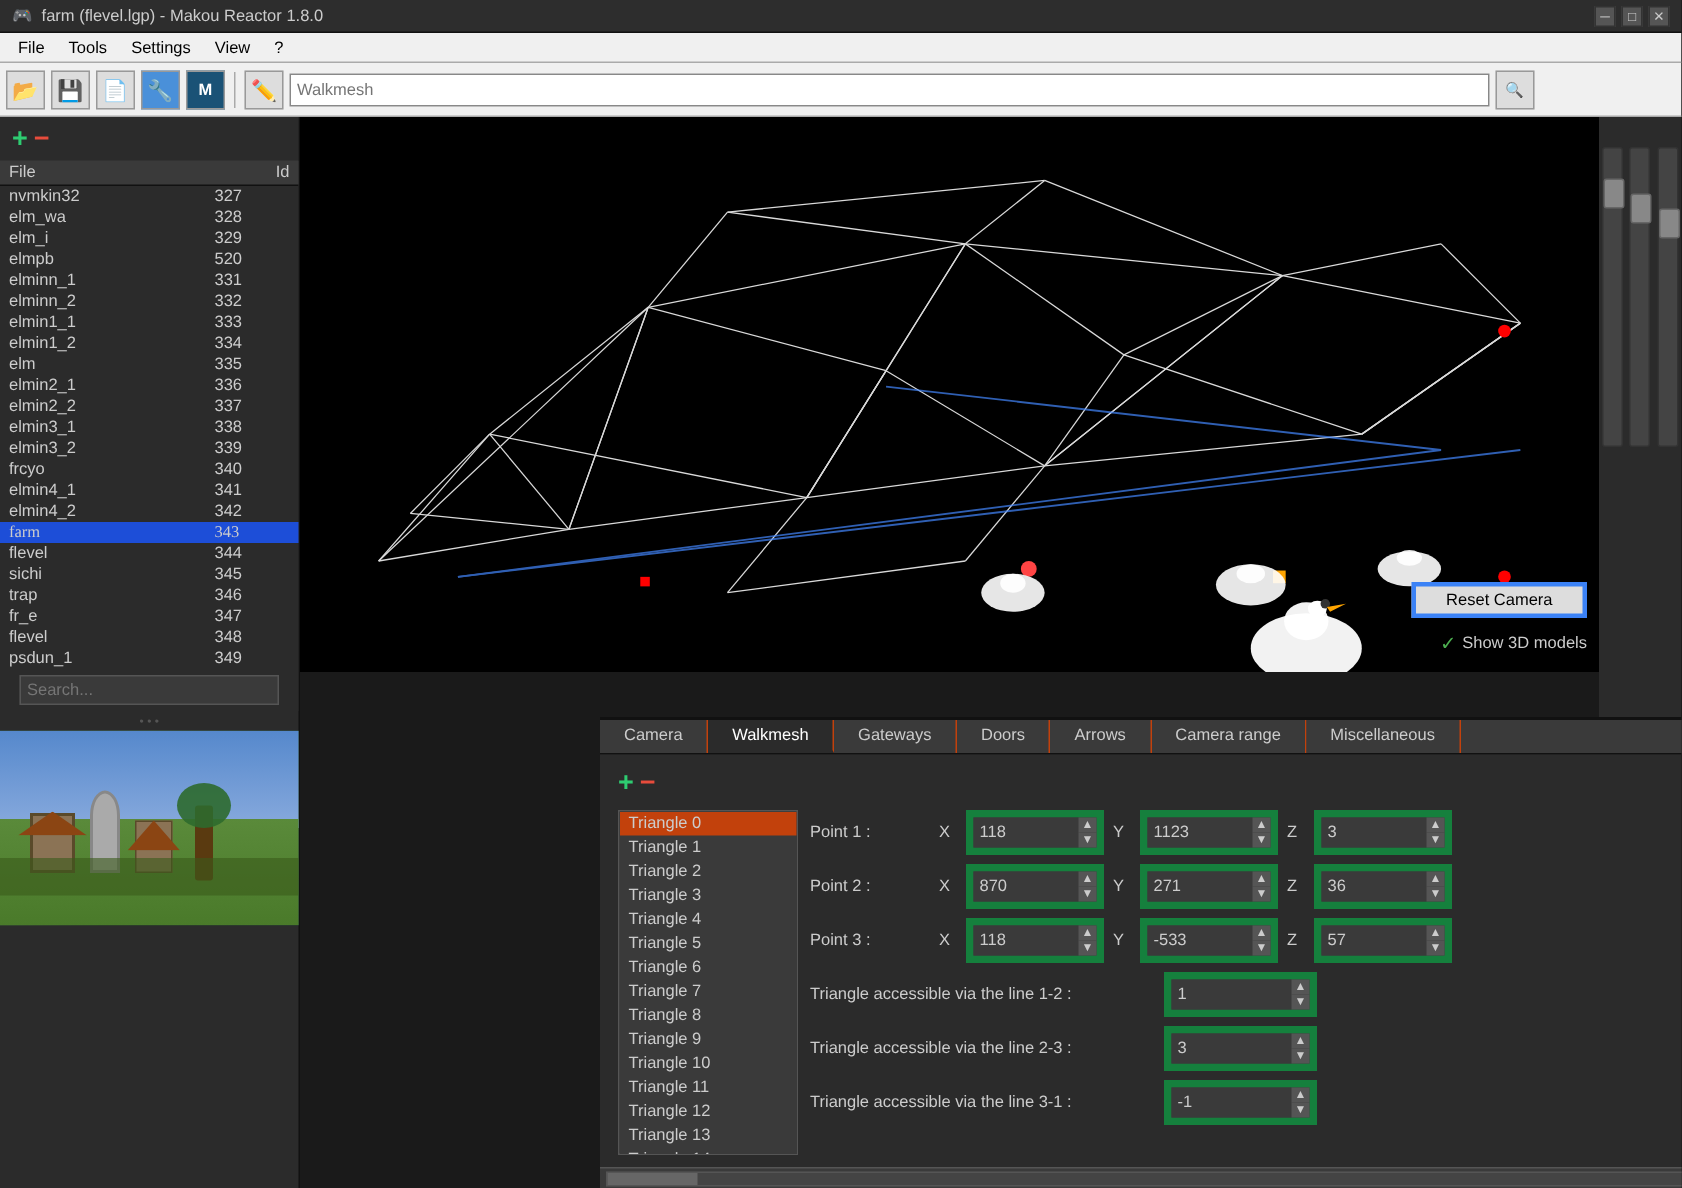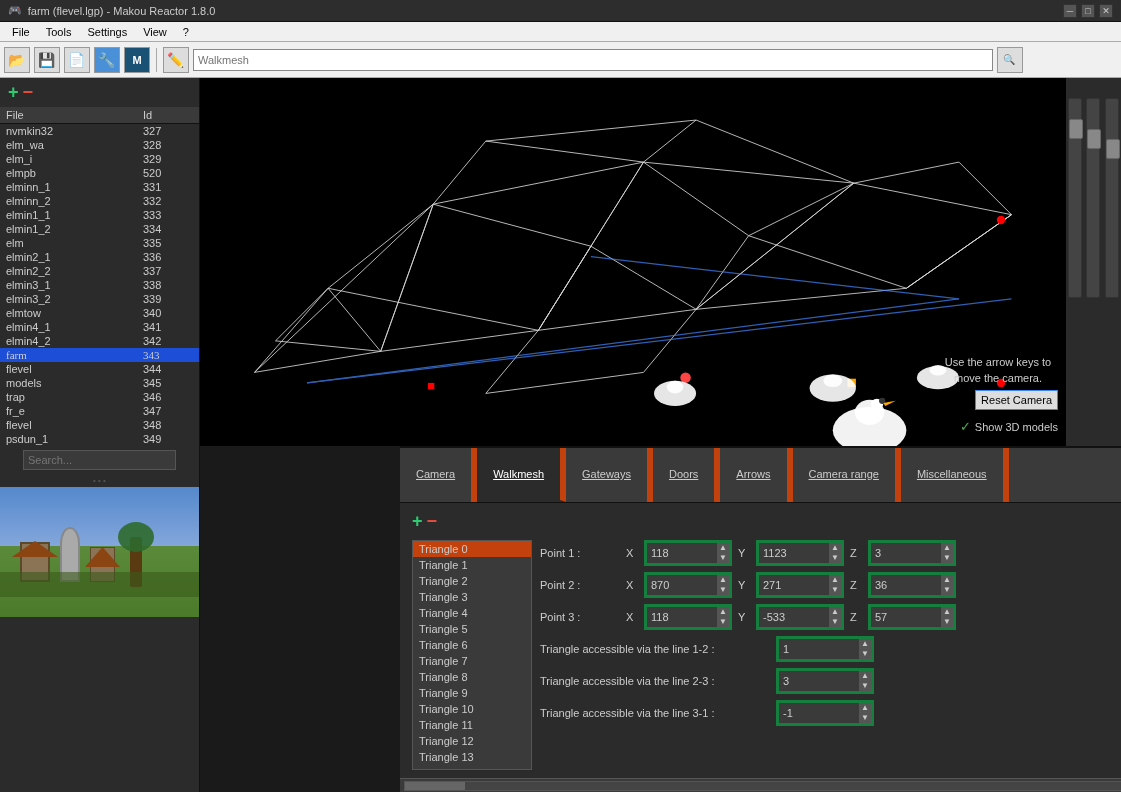--- a/index.html
+++ b/index.html
@@ -25,55 +25,55 @@
     #main { display: flex; height: calc(792px - 22px - 20px - 36px); }
 
     
     #left-panel { width: 200px; background: #2b2b2b; border-right: 1px solid #111; display: flex; flex-direction: column; }
     #add-remove-bar { display: flex; align-items: center; gap: 4px; padding: 4px 8px; background: #2b2b2b; }
     .add-btn { color: #2ecc71; font-size: 18px; cursor: pointer; font-weight: bold; }
     .remove-btn { color: #e74c3c; font-size: 18px; cursor: pointer; font-weight: bold; }
     #file-list { background: #2b2b2b; }
     #file-list-header { display: flex; background: #3a3a3a; padding: 2px 6px; border-bottom: 1px solid #111; }
     .fl-col-file { flex: 1; font-size: 11px; color: #ccc; }
-    .fl-col-id { width: 50px; font-size: 11px; color: #ccc; }
+    .fl-col-id { width: 50px; font-size: 11px; color: #ccc; text-align: right; }
     .file-row { display: flex; padding: 1px 6px; cursor: pointer; }
     .file-row.selected { background: #1d4ed8; font-family: Liberation Serif, serif; }
     .file-row span { font-size: 11px; color: #ccc; }
     .file-row .name { flex: 1; }
     .file-row .id { width: 50px; }
 
-    #search-box { padding: 4px 23px; background: #2b2b2b; }
+    #search-box { padding: 4px 13px; background: #2b2b2b; }
     #search-input { width: 100%; height: 20px; background: #3a3a3a; border: 1px solid #555; color: #ccc; padding: 0 4px; font-size: 11px; }
 
     
     #preview { flex: 0 0 auto; height: 130px; background: #1a1a1a; overflow: hidden; position: relative; }
     #preview-canvas { width: 200px; height: 130px; background: linear-gradient(135deg, #4a7a4a 0%, #6aaa5a 30%, #3a6a3a 60%, #2a5a4a 100%); position: relative; overflow: hidden; }
     .preview-sky { position: absolute; top: 0; left: 0; width: 100%; height: 50%; background: linear-gradient(180deg, #5588cc 0%, #88aadd 100%); }
     .preview-ground { position: absolute; bottom: 0; left: 0; width: 100%; height: 55%; background: linear-gradient(180deg, #5a8a3a 0%, #4a7a2a 100%); }
 
     
     #viewport { flex: 1; background: #000; position: relative; overflow: hidden; max-height: 370px; }
     .viewport-mesh { position: absolute; top: 0; left: 0; width: 100%; height: 100%; }
     #camera-hint { position: absolute; bottom: 60px; right: 8px; color: #ccc; font-size: 11px; text-align: center; max-width: 120px; line-height: 1.4; }
-    #reset-camera-btn { position: absolute; bottom: 36px; right: 8px; background: #ddd; border: 1px solid #3b82f6; padding: 3px 5px; font-size: 11px; cursor: pointer; color: #000; }
+    #reset-camera-btn { position: absolute; bottom: 36px; right: 8px; background: #ddd; border: 3px solid #3b82f6; padding: 3px 20px; font-size: 11px; cursor: pointer; color: #000; }
     #show-3d-label { position: absolute; bottom: 12px; right: 8px; font-size: 11px; color: #ccc; display: flex; align-items: center; gap: 4px; cursor: pointer; }
     .checkmark { color: #4caf50; font-size: 13px; }
 
     
     #right-sliders { width: 55px; background: #2b2b2b; display: flex; justify-content: space-around; align-items: flex-start; padding-top: 20px; }
     .slider-track { width: 14px; height: 200px; background: #444; border: 1px solid #333; position: relative; border-radius: 2px; }
     .slider-thumb { width: 14px; height: 20px; background: #888; border: 1px solid #666; position: absolute; top: 20px; border-radius: 2px; cursor: pointer; }
 
     
     #bottom-panel { position: absolute; bottom: 0; left: 200px; right: 0; background: #2b2b2b; border-top: 1px solid #111; }
 
     
     #tab-bar { display: flex; background: #3a3a3a; border-bottom: 1px solid #111; }
-    .tab { padding: 20px 16px; font-size: 11px; color: #ccc; cursor: pointer; border-right: 6px solid #c2410c; background: #3a3a3a; text-decoration: underline; }
+    .tab { padding: 4px 16px; font-size: 11px; color: #ccc; cursor: pointer; border-right: 1px solid #c2410c; background: #3a3a3a; }
     .tab.active { background: #2b2b2b; color: #fff; border-bottom: 2px solid #2b2b2b; }
 
     
     #tab-content { padding: 8px 12px; }
 
     
     #walkmesh-add-remove { display: flex; gap: 4px; margin-bottom: 8px; }
     .wm-add-btn { color: #2ecc71; font-size: 18px; cursor: pointer; font-weight: bold; }
     .wm-remove-btn { color: #e74c3c; font-size: 18px; cursor: pointer; font-weight: bold; }
 
@@ -86,21 +86,21 @@
     #triangle-list::-webkit-scrollbar-thumb { background: #666; }
     .tri-row { padding: 2px 6px; font-size: 11px; color: #ccc; cursor: pointer; }
     .tri-row.selected { background: #c2410c; }
 
     
     #point-form { flex: 1; }
     .point-row { display: flex; align-items: center; margin-bottom: 6px; gap: 6px; }
     .point-label { width: 80px; font-size: 11px; color: #ccc; flex-shrink: 0; }
     .coord-group { display: flex; align-items: center; gap: 4px; }
     .coord-label { font-size: 11px; color: #ccc; width: 14px; }
-    .coord-input-wrap { display: flex; align-items: center; border: 3px solid #15803d; background: #3a3a3a; }
+    .coord-input-wrap { display: flex; align-items: center; border: 5px solid #15803d; background: #3a3a3a; }
     .coord-input { width: 70px; height: 20px; background: #3a3a3a; border: none; color: #ccc; padding: 0 4px; font-size: 11px; outline: none; }
     .coord-spin { display: flex; flex-direction: column; }
     .spin-up, .spin-down { width: 12px; height: 10px; background: #555; border: none; color: #ccc; font-size: 8px; cursor: pointer; line-height: 1; display: flex; align-items: center; justify-content: center; }
 
     .accessible-row { display: flex; align-items: center; margin-bottom: 6px; gap: 6px; }
     .accessible-label { width: 230px; font-size: 11px; color: #ccc; flex-shrink: 0; }
 
     
     #bottom-scrollbar { height: 14px; background: #3a3a3a; border-top: 1px solid #555; display: flex; align-items: center; }
     #bottom-scrollbar-track { flex: 1; height: 10px; background: #444; margin: 0 4px; border: 1px solid #555; position: relative; }
@@ -203,41 +203,41 @@
         </div>
       <div class="file-row">
           <span class="name">elmin3_1</span>
           <span class="id">338</span>
         </div>
       <div class="file-row">
           <span class="name">elmin3_2</span>
           <span class="id">339</span>
         </div>
       <div class="file-row">
-          <span class="name">elmtow</span>
+          <span class="name">frcyo</span>
           <span class="id">340</span>
         </div>
       <div class="file-row">
           <span class="name">elmin4_1</span>
           <span class="id">341</span>
         </div>
       <div class="file-row">
           <span class="name">elmin4_2</span>
           <span class="id">342</span>
         </div>
       <div class="file-row selected">
           <span class="name">farm</span>
           <span class="id">343</span>
         </div>
       <div class="file-row">
           <span class="name">flevel</span>
           <span class="id">344</span>
         </div>
       <div class="file-row">
-          <span class="name">models</span>
+          <span class="name">sichi</span>
           <span class="id">345</span>
         </div>
       <div class="file-row" style="color:#888;">
           <span class="name">trap</span>
           <span class="id">346</span>
         </div>
       <div class="file-row">
           <span class="name">fr_e</span>
           <span class="id">347</span>
         </div>
@@ -345,23 +345,20 @@
           <ellipse cx="680" cy="285" rx="20" ry="11" fill="white" opacity="0.9"></ellipse>
           <ellipse cx="680" cy="278" rx="8" ry="5" fill="white" opacity="0.9"></ellipse>
 
           <ellipse cx="615" cy="335" rx="35" ry="22" fill="white" opacity="0.95"></ellipse>
           <ellipse cx="615" cy="318" rx="14" ry="12" fill="white" opacity="0.95"></ellipse>
           <ellipse cx="622" cy="310" rx="6" ry="5" fill="white"></ellipse>
           <circle cx="627" cy="307" r="3" fill="#333"></circle>
           <polygon points="628,309 640,307 630,312" fill="orange"></polygon>
         </svg>
 
-        <div id="camera-hint">
-          <span>Use the arrow keys to move the camera.</span>
-        </div>
         <button id="reset-camera-btn">Reset Camera</button>
         <div id="show-3d-label">
           <span class="checkmark">✓</span>
           <span>Show 3D models</span>
         </div>
       </div>
 
       <div id="right-sliders">
         <div class="slider-track">
           <div class="slider-thumb"></div>

